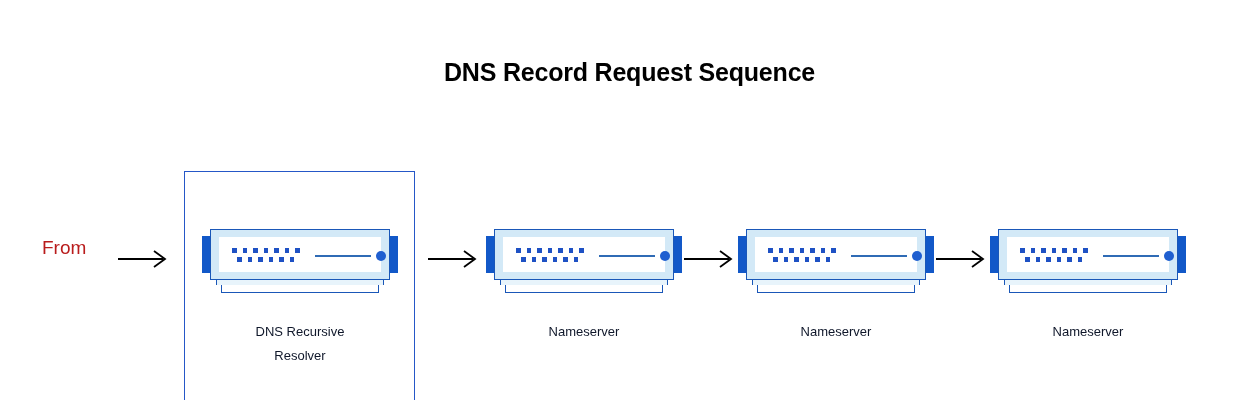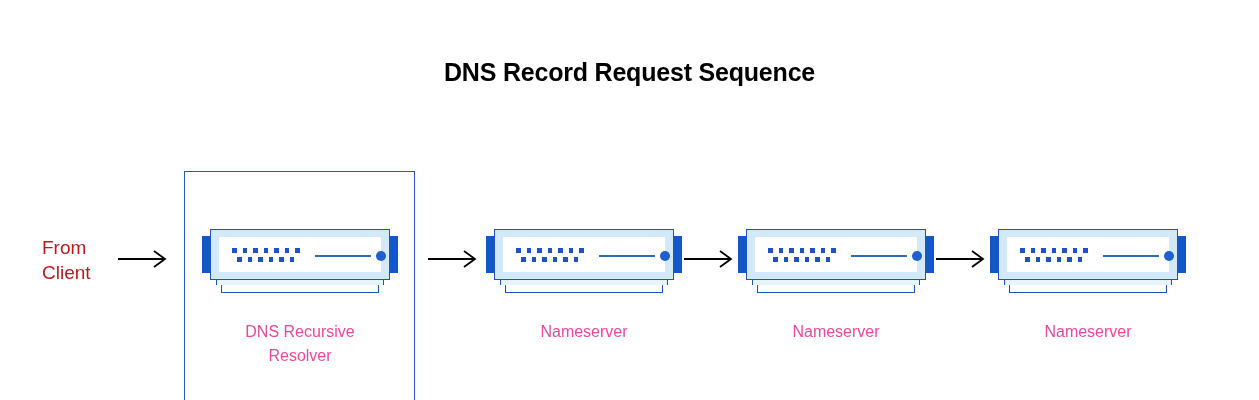--- a/index.html
+++ b/index.html
@@ -179,38 +179,37 @@
     box-sizing: border-box;
   }
 
   
   .node-caption {
     position: absolute;
     top: 95px;
     left: -14px;
     width: 228px;
     text-align: center;
-    font-size: 16px;
+    font-size: 13px;
     line-height: 24px;
-    color: #ec4899;
+    color: #0f172a;
   }
   .node-caption .line { display: block; }
 </style>
 </head>
 <body>
 
 <div id="diagram-root">
 
   <div id="page-title">DNS Record Request Sequence</div>
 
   <div id="resolver-highlight-box"></div>
 
   <div id="from-client-label">
     <span class="line">From</span>
-    <span class="line">Client</span>
   </div>
 
   <div class="arrow" style="left:118px;">
     <svg width="52" height="24" viewBox="0 0 52 24">
       <line x1="0" y1="12" x2="45" y2="12" stroke="#000" stroke-width="1.8"></line>
       <polyline points="36,4 47,12 36,20" fill="none" stroke="#000" stroke-width="1.8"></polyline>
     </svg>
   </div>
   <div class="arrow" style="left:428px;">
     <svg width="52" height="24" viewBox="0 0 52 24">

